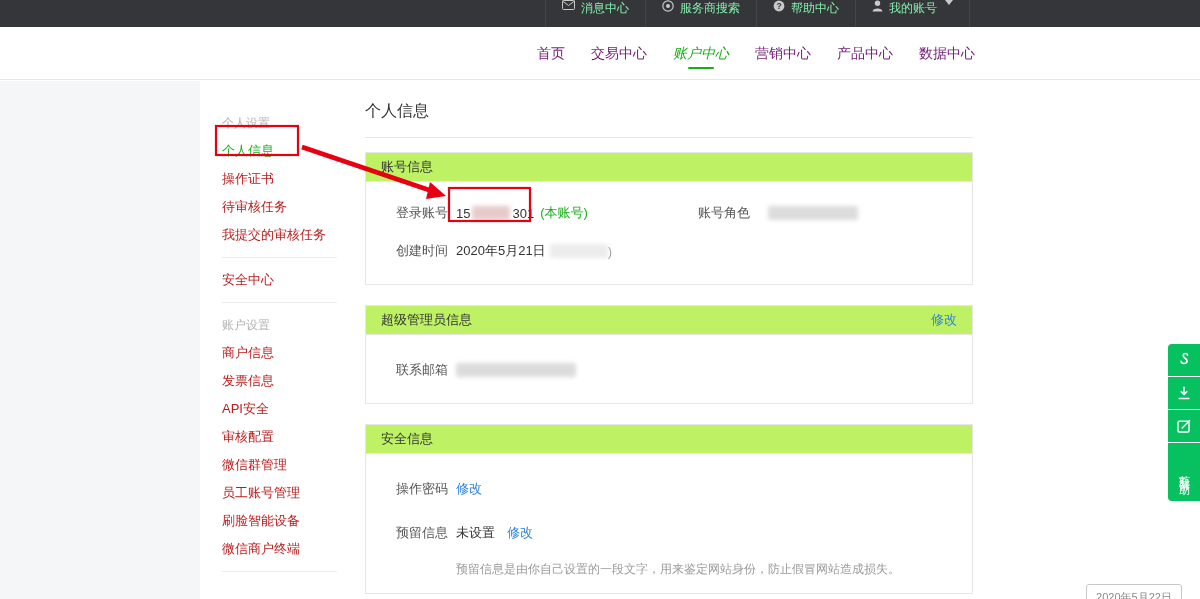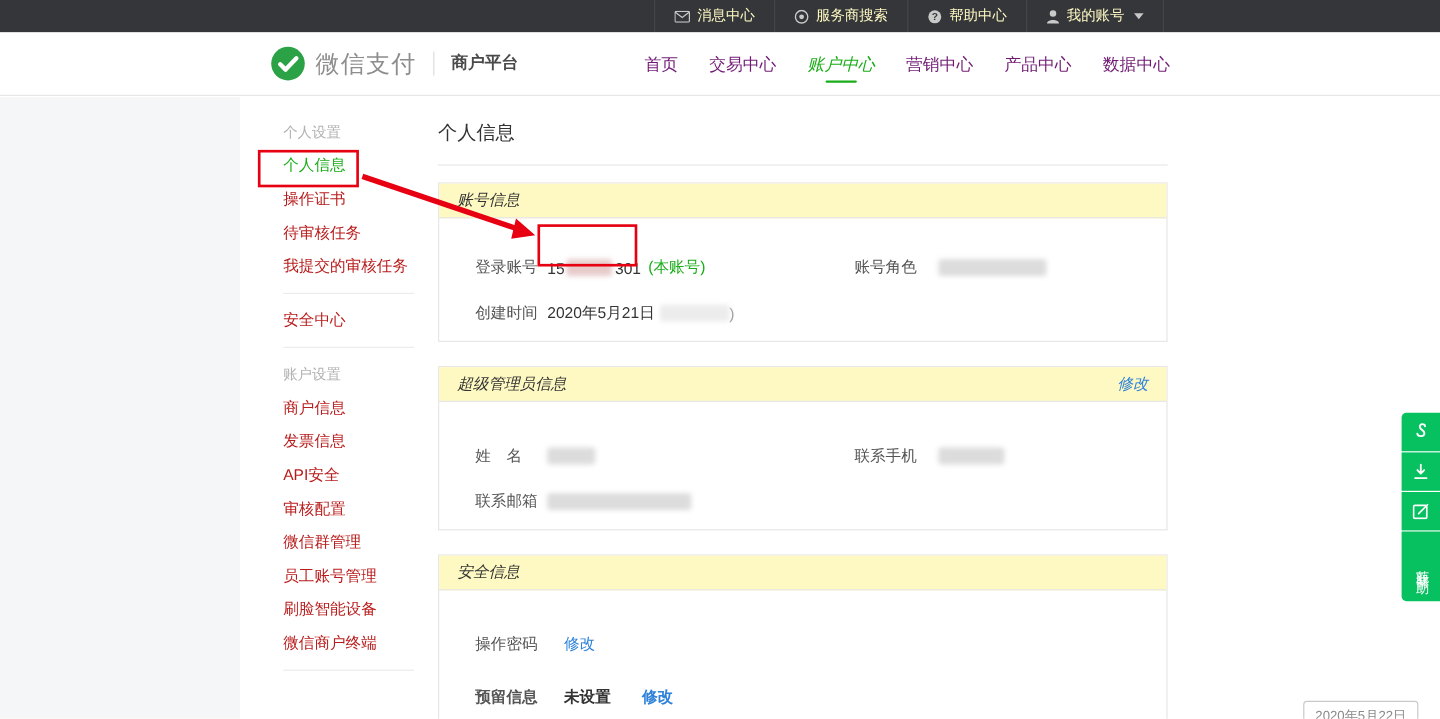--- a/index.html
+++ b/index.html
@@ -7,22 +7,22 @@
   body {
     font-family:"Liberation Sans","DejaVu Sans",sans-serif;
     background:#ffffff; color:#333; position:relative;
   }
   
   .topbar {
     height:27px; background:#35363a; display:flex; justify-content:flex-end;
     padding-right:230px; align-items:stretch;
   }
   .topbar-item {
-    display:flex; align-items:center; gap:6px; padding:0 16px;
-    color:#fef9c3; font-size:12px; cursor:pointer;
+    display:flex; gap:6px; padding:0 16px;
+    color:#86efac; font-size:12px; cursor:pointer;
     border-left:1px solid rgba(255,255,255,0.08);
   }
   .topbar-item:last-child { border-right:1px solid rgba(255,255,255,0.08); }
   .caret-down {
     width:0; height:0; border-left:4px solid transparent; border-right:4px solid transparent;
     border-top:5px solid #c9c9c9; margin-left:2px;
   }
   
   .header {
     height:53px; background:#fff; border-bottom:1px solid #e7e7e7;
@@ -32,38 +32,38 @@
   .brand-text { font-size:20px; color:#8d8d8d; margin-left:8px; letter-spacing:1px; }
   .brand-divider { width:1px; height:20px; background:#ddd; margin:0 14px; }
   .portal-text { font-size:14px; color:#4a4a4a; font-weight:bold; }
   .nav { margin-left:auto; margin-right:225px; display:flex; gap:26px; }
   .nav-item { font-size:14px; color:#701a75; cursor:pointer; text-align:center; padding-top:8px; }
   .nav-item .underline { display:block; width:26px; height:2px; background:transparent; margin:4px auto 0; border-radius:1px; }
   .nav-item.active { color:#1aad19;font-style:italic; }
   .nav-item.active .underline { background:#1aad19; }
   
   .left-gutter { position:absolute; left:0; top:81px; width:200px; height:518px; background:#f5f6f7; }
-  .sidebar { position:absolute; left:218px; top:81px; width:145px; height:518px; background:#fff; padding-top:15px; }
+  .sidebar { position:absolute; left:204px; top:81px; width:145px; height:518px; background:#fff; padding-top:28px; }
   .sb-header { height:28px; line-height:28px; padding-left:18px; font-size:12px; color:#b2b2b2; }
   .sb-item { height:28px; line-height:28px; padding-left:18px; font-size:13px; color:#b91c1c; cursor:pointer; }
   .sb-item.active { color:#1aad19; }
   .sb-divider { border-top:1px solid #ececec; margin:8px 12px 8px 18px; }
   
   .main { position:absolute; left:345px; top:81px; width:855px; height:518px; background:#fff; }
   .page-title { margin:20px 0 0 20px; font-size:16px; font-weight:normal; color:#333; }
   .title-divider { margin:15px 0 0 20px; width:608px; border-top:1px solid #e8e8e8; }
   .card { margin:14px 0 0 20px; width:608px; border:1px solid #e7e7e7; background:#fff; }
   .card + .card { margin-top:20px; }
   .card-header {
-    height:29px; background:#fef9c3; border-bottom:1px solid #e7e7e7;
+    height:29px; background:#bef264; border-bottom:1px solid #e7e7e7;
     display:flex; align-items:center; justify-content:space-between; padding:0 15px;
-    font-size:13px; color:#333;font-style:italic;
+    font-size:13px; color:#333;
   }
   .card-body { padding:12px 0 14px 30px; font-size:13px; }
-  .info-row { display:flex; height:38px; align-items:flex-end;gap:14px; }
+  .info-row { display:flex; height:38px; align-items:center; }
   .cell-left { width:302px; display:flex; align-items:center; }
   .cell-right { flex:1; display:flex; align-items:center; }
   .f-label { width:60px; color:#555; flex-shrink:0; }
   .f-label.wide { width:70px; }
   .f-value { color:#333; display:flex; align-items:center; }
   .note-green { color:#1aad19; margin-left:6px; }
   .link { color:#2e82d9; cursor:pointer; text-decoration:none; }
   .mask {
     display:inline-block; height:14px; background:#dcdcdc; filter:blur(2px);
     border-radius:2px; vertical-align:middle;
@@ -131,31 +131,20 @@
           <circle cx="5.5" cy="3.2" r="2.7" fill="#c9c9c9"></circle>
           <path d="M0.5 11.5 C0.5 7.6 10.5 7.6 10.5 11.5 Z" fill="#c9c9c9"></path>
         </svg>
     </span>
     <span>我的账号</span>
     <span class="caret-down"></span>
   </div>
 </div>
 
 <div class="header">
-  <div class="brand">
-    <span>
-      <svg width="30" height="30" viewBox="0 0 30 30">
-        <circle cx="15" cy="15" r="14" fill="#2BA245"></circle>
-        <path d="M8.5 15.5 L13 20 L22 10.5" stroke="#fff" stroke-width="3.6" fill="none" stroke-linecap="round" stroke-linejoin="round"></path>
-      </svg>
-    </span>
-    <span class="brand-text">微信支付</span>
-    <span class="brand-divider"></span>
-    <span class="portal-text">商户平台</span>
-  </div>
   <div class="nav">
     <div class="nav-item"><span>首页</span><span class="underline"></span></div>
     <div class="nav-item"><span>交易中心</span><span class="underline"></span></div>
     <div class="nav-item active"><span>账户中心</span><span class="underline"></span></div>
     <div class="nav-item"><span>营销中心</span><span class="underline"></span></div>
     <div class="nav-item"><span>产品中心</span><span class="underline"></span></div>
     <div class="nav-item"><span>数据中心</span><span class="underline"></span></div>
   </div>
 </div>
 
@@ -219,48 +208,38 @@
     </div>
   </div>
 
   <div class="card">
     <div class="card-header">
       <span>超级管理员信息</span>
       <a class="link">修改</a>
     </div>
     <div class="card-body" style="padding-top:16px;">
       <div class="info-row">
-        <div class="cell-left">
-          <span class="f-label">姓　名</span>
-          <span class="mask" style="width:40px;"></span>
-        </div>
-        <div class="cell-right">
-          <span class="f-label wide">联系手机</span>
-          <span class="mask" style="width:55px;"></span>
-        </div>
-      </div>
-      <div class="info-row">
         <div class="cell-left" style="width:560px;">
           <span class="f-label">联系邮箱</span>
           <span class="mask" style="width:120px;"></span>
         </div>
       </div>
     </div>
   </div>
 
   <div class="card">
     <div class="card-header">
       <span>安全信息</span>
     </div>
     <div class="card-body" style="padding-top:16px;">
       <div class="info-row">
         <span class="f-label">操作密码</span>
         <a class="link">修改</a>
       </div>
-      <div class="info-row" style="margin-top:6px;font-weight:bold;">
+      <div class="info-row" style="margin-top:6px;">
         <span class="f-label">预留信息</span>
         <span class="f-value">未设置</span>
         <a class="link" style="margin-left:12px;">修改</a>
       </div>
       <div class="desc-block">
         <div>预留信息是由你自己设置的一段文字，用来鉴定网站身份，防止假冒网站造成损失。</div>
 
       </div>
     </div>
   </div>

